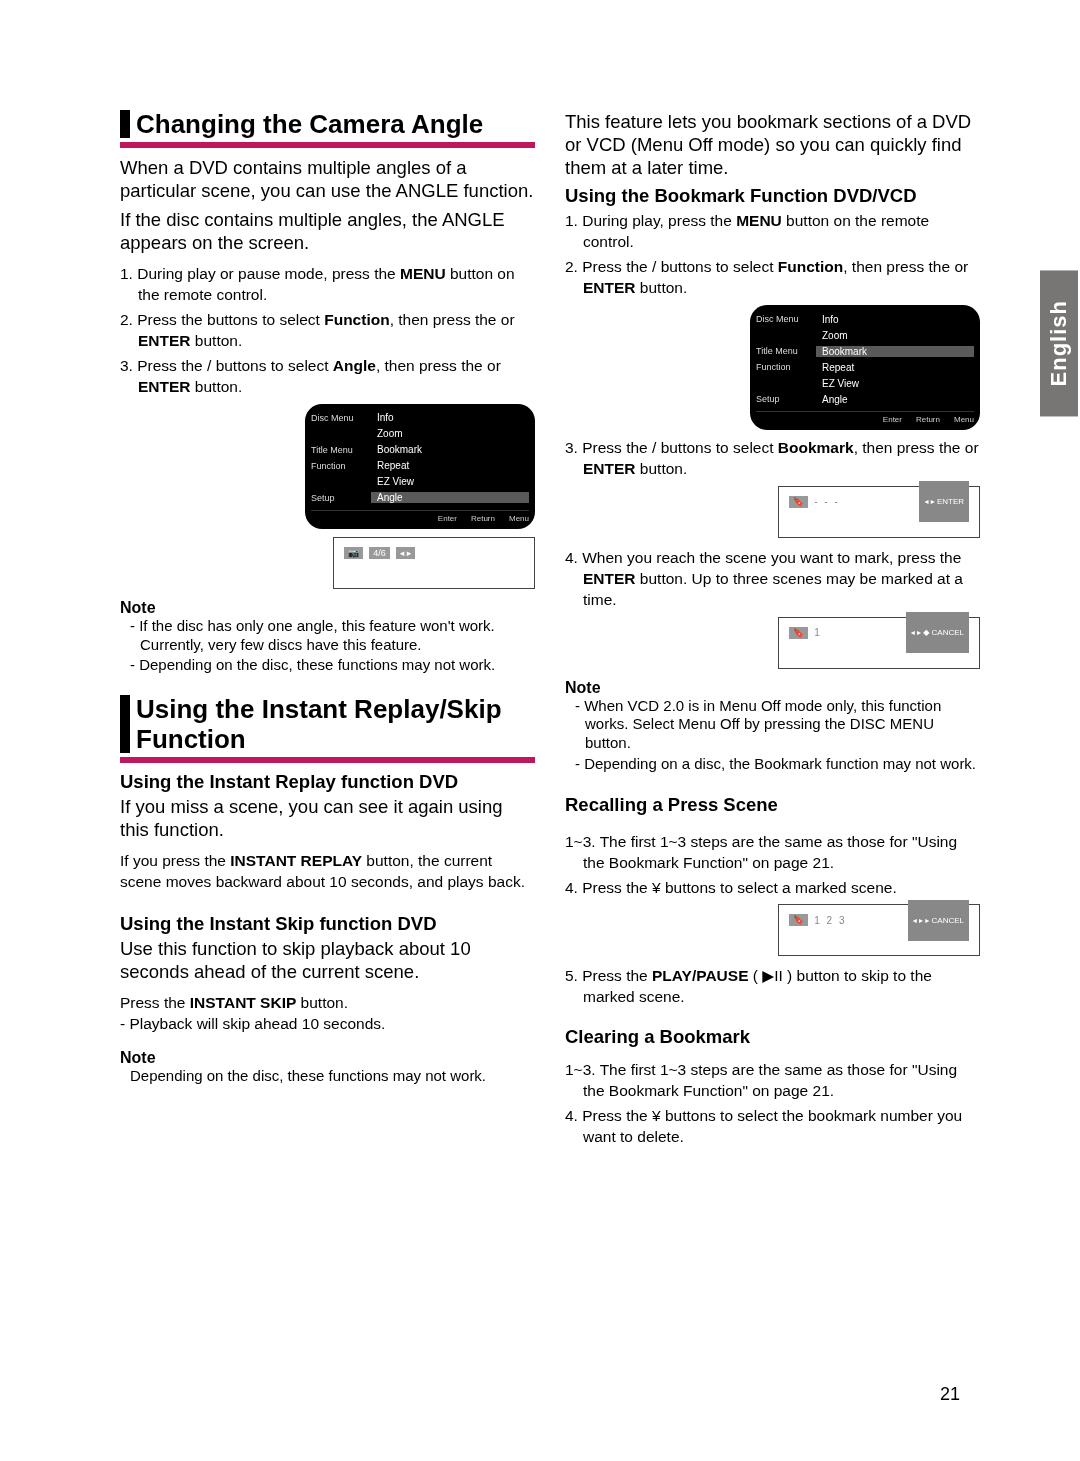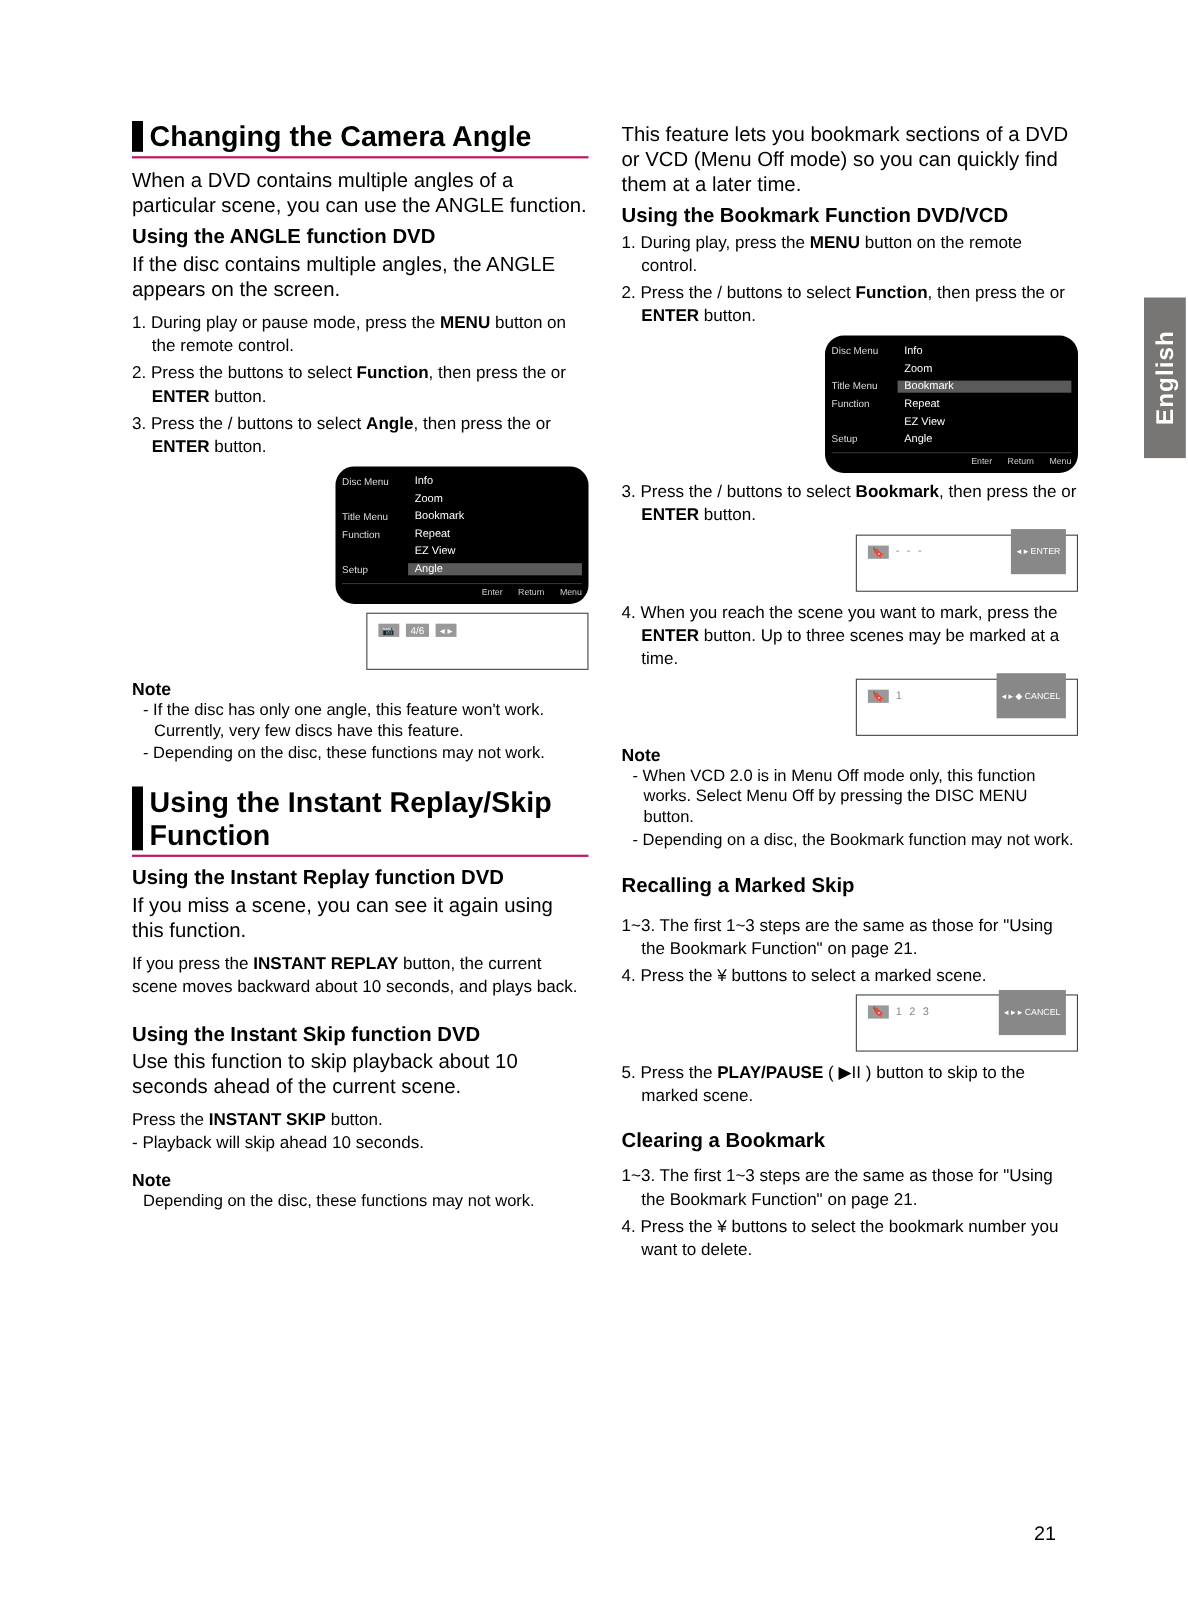--- a/index.html
+++ b/index.html
@@ -1,20 +1,20 @@
 <!DOCTYPE html>
 <html><head>
 <meta charset="utf-8">
 <style>
   body { margin: 0; padding: 0; background: #fff; font-family: Arial, Helvetica, sans-serif; color: #000; width: 1080px; }
   .page { width: 1080px; height: 1461px; position: relative; padding: 110px 100px 40px 120px; box-sizing: border-box; }
   .columns { display: flex; gap: 30px; }
   .col { flex: 1; min-width: 0; }
   .side-tab { position: absolute; right: 2px; top: 270px; background: #777674; color: #fff; padding: 30px 6px 30px 6px; writing-mode: vertical-rl; transform: rotate(180deg); font-weight: bold; font-size: 22px; border-radius: 0; letter-spacing:1px;}
-  .section-title { font-size: 26px; font-weight: bold; font-family: Arial, sans-serif; border-bottom: 2px solid #be185d; padding-bottom: 2px; margin-bottom: 8px; padding-left: 16px; position: relative; line-height: 1.15; }
+  .section-title { font-size: 26px; font-weight: bold; font-family: Arial, sans-serif; border-bottom: 6px solid #be185d; padding-bottom: 2px; margin-bottom: 8px; padding-left: 16px; position: relative; line-height: 1.15; }
   .section-title::before { content: ""; position: absolute; left: 0; top: 0; bottom: 4px; width: 10px; background: #000; }
   .intro { font-size: 18.5px; line-height: 1.25; margin-bottom: 6px; }
   .sub-head { font-weight: bold; font-size: 18.5px; margin: 6px 0 2px 0; font-family: Arial, sans-serif; }
   .body-text { font-size: 18.5px; line-height: 1.25; margin-bottom: 10px; }
   .step-list { font-size: 15.5px; line-height: 1.35; padding-left: 0; margin: 4px 0; }
   .step-list .step { margin-bottom: 4px; padding-left: 18px; text-indent: -18px; }
   .note-head { font-weight: bold; font-size: 16px; margin-top: 6px; }
   .note-body { font-size: 15px; line-height: 1.25; padding-left: 10px; }
   .note-body .dash { padding-left: 10px; text-indent: -10px; margin-bottom: 2px; }
   .osd-menu { width: 230px; background: #000; color: #fff; font-size: 10px; margin: 6px 0 8px auto; padding: 6px; box-sizing:border-box;border-radius:17px;}
@@ -38,21 +38,20 @@
 <div class="page">
 
   <div class="side-tab">English</div>
 
   <div class="columns">
 
     <div class="col">
 
       <div class="section-title">Changing the Camera Angle</div>
       <div class="intro">When a DVD contains multiple angles of a particular scene, you can use the ANGLE function.</div>
-      <div class="sub-head">Using the ANGLE function DVD</div>
       <div class="body-text">If the disc contains multiple angles, the ANGLE appears on the screen.</div>
 
       <div class="step-list">
         <div class="step">
           <span>1. During play or pause mode, press the </span><b>MENU</b><span> button on the remote control.</span>
         </div>
         <div class="step">
           <span>2. Press the        buttons to select </span><b>Function</b><span>, then press the     or </span><b>ENTER</b><span>  button.</span>
         </div>
         <div class="step">
@@ -207,21 +206,21 @@
         </div>
       </div>
 
       <div class="note-head">Note</div>
       <div class="note-body">
         <div class="dash">-  When VCD 2.0 is in Menu Off mode only, this function works. Select Menu Off by pressing the DISC MENU button.</div>
         <div class="dash">-  Depending on a disc, the Bookmark function may not work.</div>
       </div>
 
       <div style="height:12px"></div>
-      <div class="sub-head">Recalling a Marked Skip</div>
+      <div class="sub-head">Recalling a Press Scene</div>
       <div style="height:10px"></div>
       <div class="step-list">
         <div class="step">1~3. The first 1~3 steps are the same as those for "Using the Bookmark Function" on page 21.</div>
         <div class="step">4.  Press the  ¥        buttons to select a marked scene.</div>
       </div>
 
       <div class="osd-small">
         <div class="osd-bar">
           <span class="osd-chip">🔖</span>
           <span class="osd-nums">1  2  3</span>

